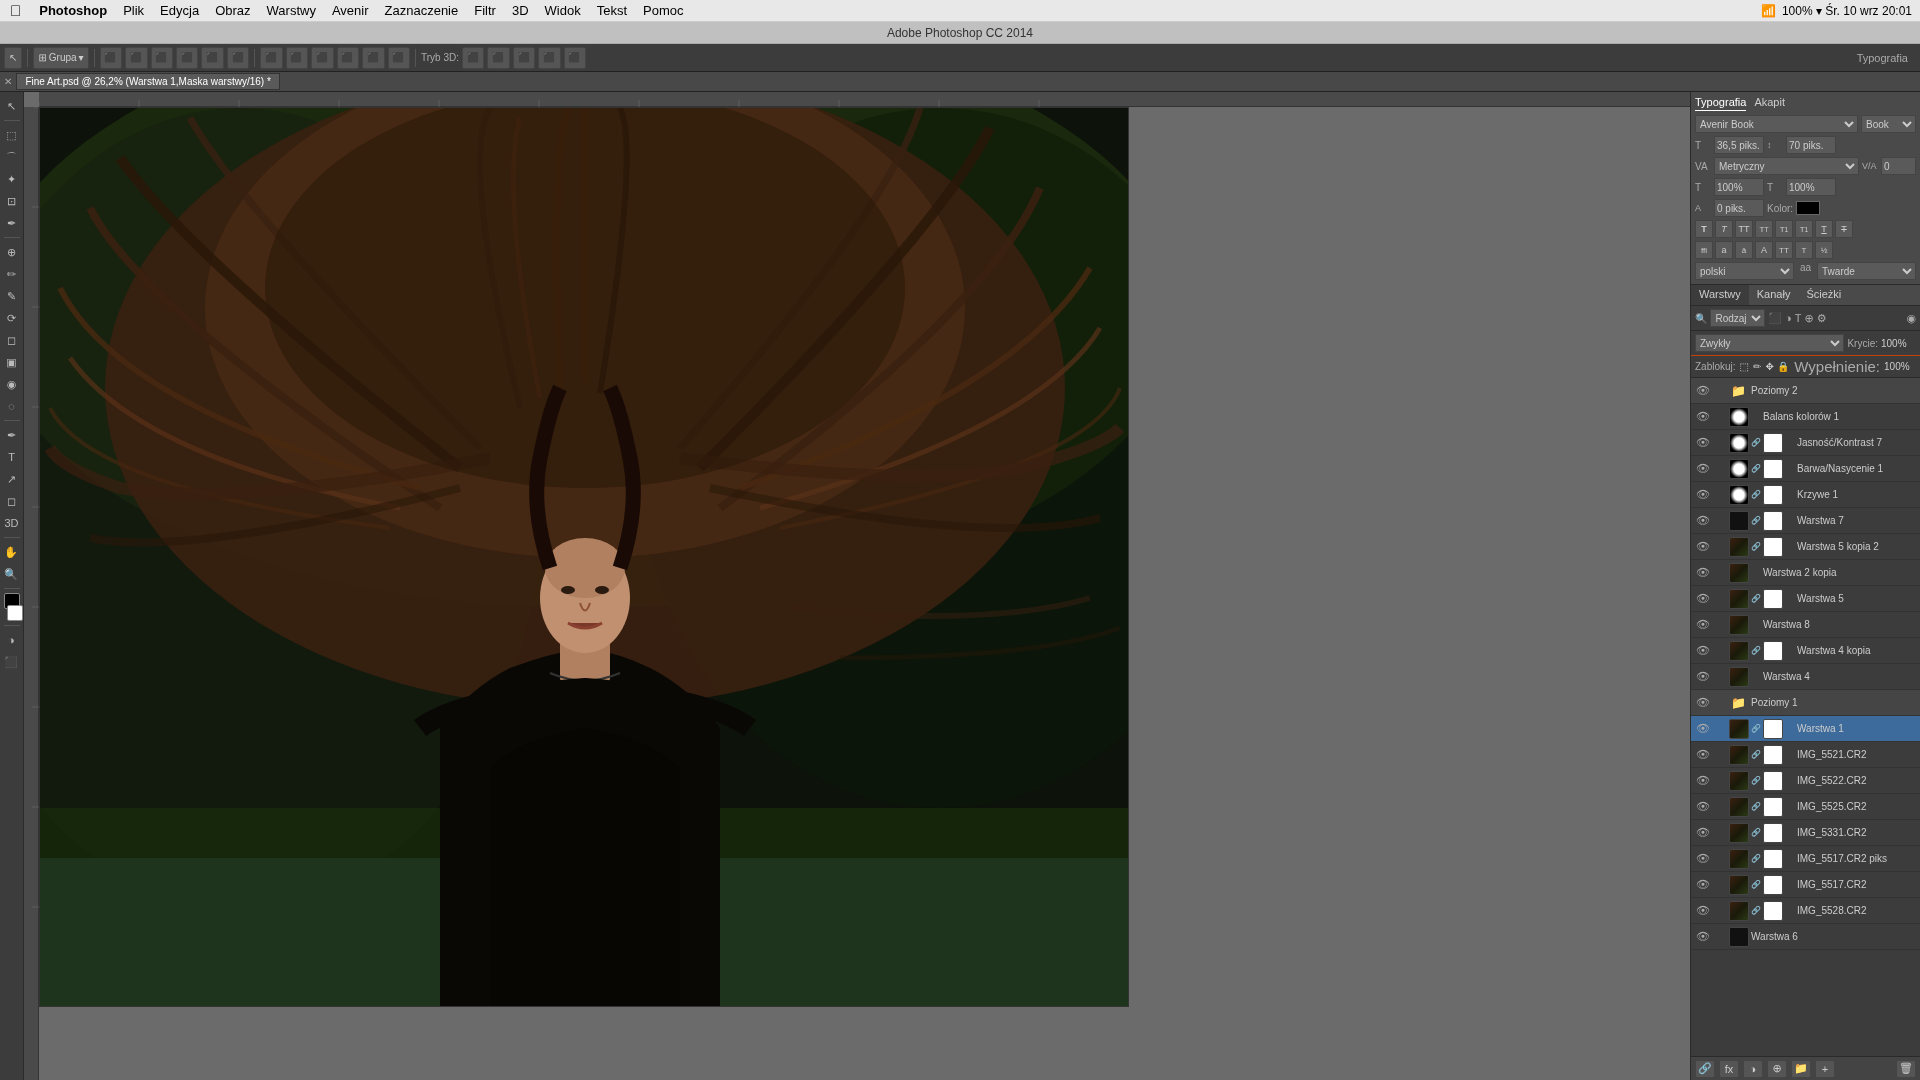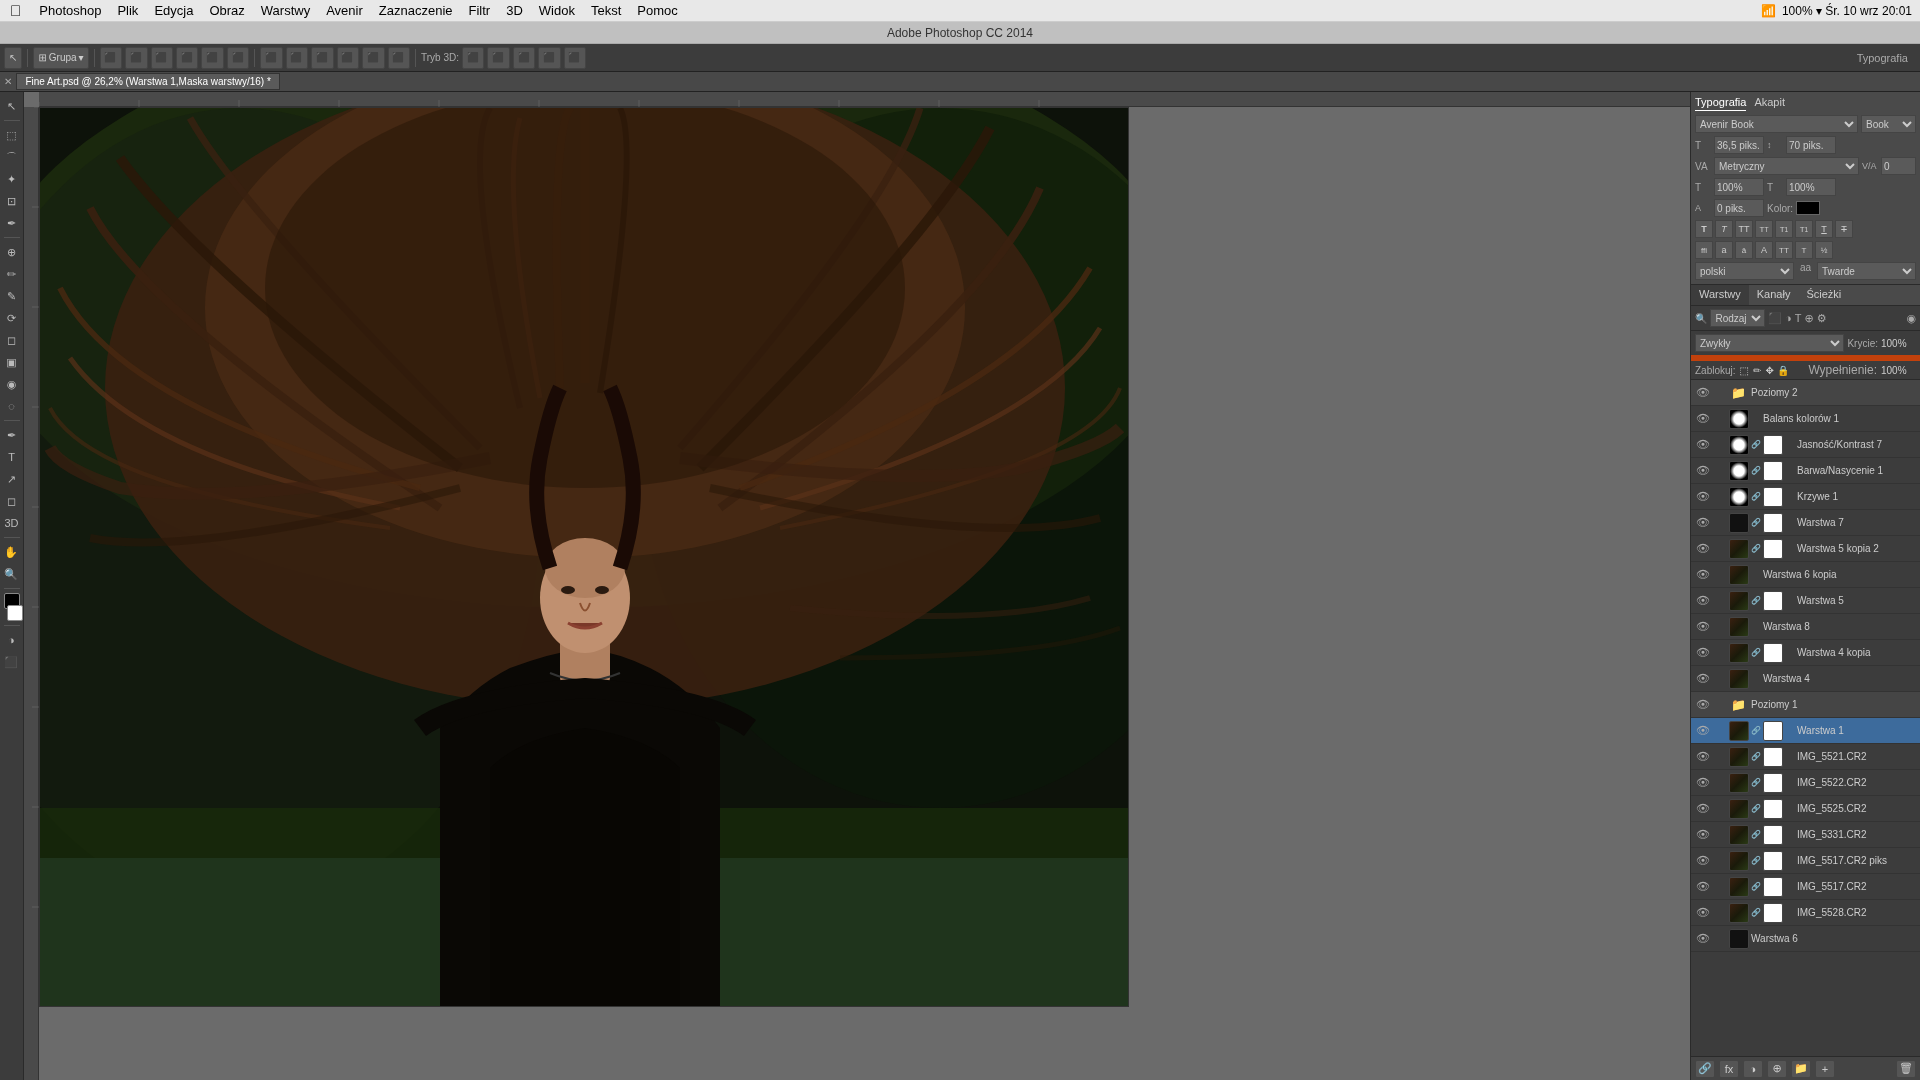--- a/index.html
+++ b/index.html
@@ -9,21 +9,21 @@
     #menu-bar {
       width: 100%; height: 22px; background: #e8e8e8;
       display: flex; align-items: center;
       font-size: 13px; color: #000;
       border-bottom: 1px solid #ccc;
     }
     #menu-bar .apple-icon { padding: 0 10px; font-size: 15px; }
     #menu-bar .menu-item { padding: 0 8px; cursor: pointer; font-size: 13px; }
     #menu-bar .spacer { flex: 1; }
     #menu-bar .right-icons { display: flex; align-items: center; padding-right: 8px; gap: 6px; font-size: 12px; }
-    #menu-bar .app-name { font-weight: normal; }
+    #menu-bar .app-name { font-weight: bold; }
 
     
     #title-bar {
       width: 100%; height: 22px; background: #c0c0c0;
       display: flex; align-items: center; justify-content: center;
       font-size: 12px; color: #333;
       border-bottom: 1px solid #aaa;
     }
 
     
@@ -127,33 +127,33 @@
 
     .layers-search-row {
       display: flex; align-items: center; padding: 3px 4px; gap: 3px;
       border-bottom: 1px solid #2a2a2a; background: #3c3c3c;
     }
     .layers-search-icon { color: #aaa; font-size: 10px; }
     .layers-kind-select { height: 18px; background: #5a5a5a; border: 1px solid #444; color: #ccc; font-size: 10px; width: 55px; }
 
     .layers-blend-row {
       display: flex; align-items: center; padding: 3px 4px; gap: 3px;
-      border-bottom: 6px solid #c2410c; background: #3c3c3c;
+      border-bottom: 1px solid #c2410c; background: #3c3c3c;
     }
     .blend-select { height: 18px; background: #5a5a5a; border: 1px solid #444; color: #ccc; font-size: 10px; flex: 1; }
     .opacity-label { font-size: 10px; color: #aaa; }
     .opacity-val { font-size: 10px; color: #ccc; width: 35px; }
 
     .layers-lock-row {
       display: flex; align-items: center; padding: 2px 4px; gap: 4px;
       border-bottom: 1px solid #2a2a2a; background: #3c3c3c;
     }
     .lock-label { font-size: 10px; color: #aaa; }
     .lock-btn { font-size: 10px; color: #ccc; cursor: pointer; }
-    .fill-label { font-size: 12px; color: #aaa; margin-left: auto; }
+    .fill-label { font-size: 15px; color: #aaa; margin-left: auto; }
     .fill-val { font-size: 10px; color: #ccc; width: 35px; }
 
     
     #layer-list { flex: 1; overflow-y: auto; background: #3c3c3c; }
     #layer-list::-webkit-scrollbar { width: 8px; }
     #layer-list::-webkit-scrollbar-track { background: #3c3c3c; }
     #layer-list::-webkit-scrollbar-thumb { background: #666; }
 
     .layer-item {
       display: flex; align-items: center; height: 26px; padding: 0 4px;
@@ -597,21 +597,21 @@
             <div class="layer-lock"></div>
             <div style="width: 20px; height: 20px; background: linear-gradient(135deg, rgb(58, 32, 16) 0%, rgb(26, 26, 10) 50%, rgb(42, 58, 21) 100%); border: 1px solid rgb(68, 68, 68); border-radius: 2px; flex-shrink: 0;"></div>
             <div class="layer-link" style="font-size: 8px;">🔗</div>
             <div style="width: 20px; height: 20px; background: rgb(255, 255, 255); border: 1px solid rgb(68, 68, 68); border-radius: 2px; flex-shrink: 0;"></div>
             <div class="layer-name layer-indent">Warstwa 5 kopia 2</div>
           </div>
           <div class="layer-item">
             <div class="layer-vis">👁</div>
             <div class="layer-lock"></div>
             <div style="width: 20px; height: 20px; background: linear-gradient(135deg, rgb(58, 32, 16) 0%, rgb(26, 26, 10) 50%, rgb(42, 58, 21) 100%); border: 1px solid rgb(68, 68, 68); border-radius: 2px; flex-shrink: 0;"></div>
-            <div class="layer-name layer-indent">Warstwa 6 kopia</div>
+            <div class="layer-name layer-indent">Warstwa 2 kopia</div>
           </div>
           <div class="layer-item">
             <div class="layer-vis">👁</div>
             <div class="layer-lock"></div>
             <div style="width: 20px; height: 20px; background: linear-gradient(135deg, rgb(58, 32, 16) 0%, rgb(26, 26, 10) 50%, rgb(42, 58, 21) 100%); border: 1px solid rgb(68, 68, 68); border-radius: 2px; flex-shrink: 0;"></div>
             <div class="layer-link" style="font-size: 8px;">🔗</div>
             <div style="width: 20px; height: 20px; background: rgb(255, 255, 255); border: 1px solid rgb(68, 68, 68); border-radius: 2px; flex-shrink: 0;"></div>
             <div class="layer-name layer-indent">Warstwa 5</div>
           </div>
           <div class="layer-item">

